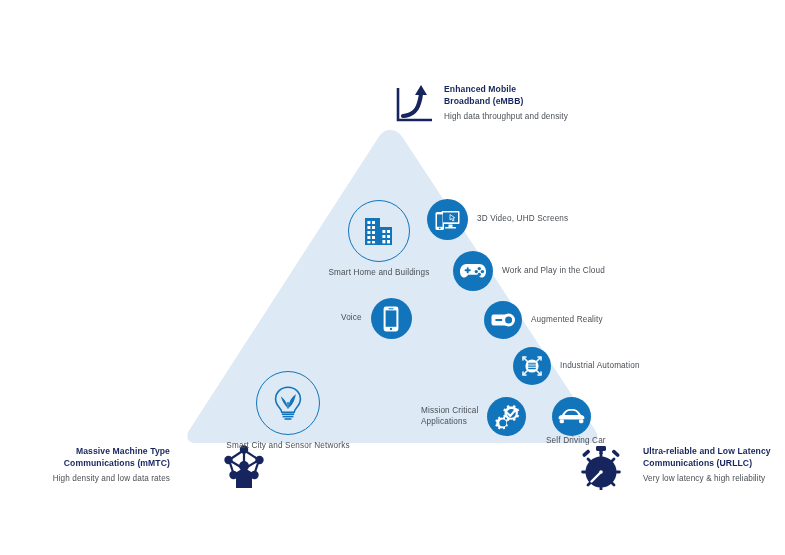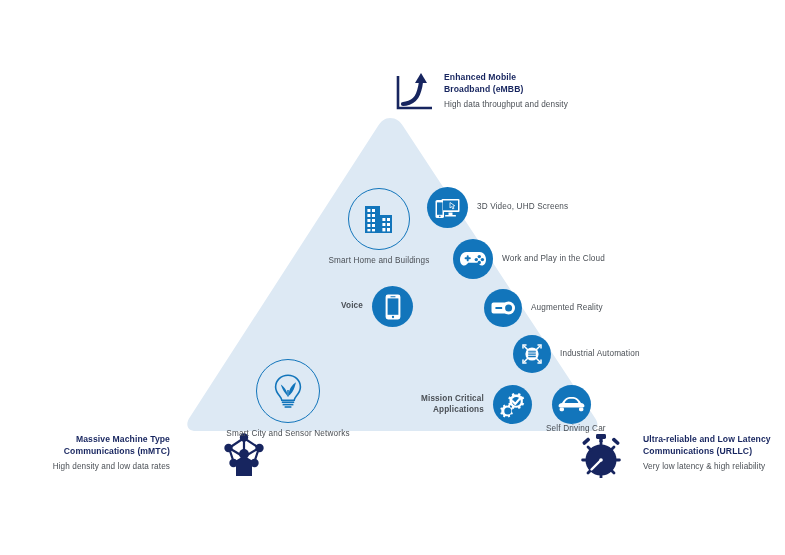--- a/index.html
+++ b/index.html
@@ -10,21 +10,21 @@
   body {
     width: 785px;
     height: 555px;
     position: relative;
     overflow: hidden;
     font-family: "Liberation Sans", sans-serif;
     -webkit-font-smoothing: antialiased;
   }
   #stage {
     position: absolute;
-    left: 0; top: 4px;
+    left: 0; top: 16px;
     width: 785px;
     height: 411px;
   }
 
   
   .triangle-layer {
     position: absolute;
     left: 0; top: 0;
     width: 785px; height: 555px;
     pointer-events: none;
@@ -53,21 +53,21 @@
   }
 
   .node-label {
     font-size: 8.2px;
     color: #4a4f55;
     letter-spacing: .15px;
     line-height: 1.32;
     white-space: pre-line;
     flex: none;
   }
-  .node-label.left  { text-align: right;  margin-right: 9px; font-weight: bold; }
+  .node-label.left  { text-align: left;  margin-right: 9px; }
   .node-label.right { text-align: left;   margin-left: 9px; }
   .node-label.below {
     position: absolute;
     left: 50%;
     transform: translateX(-50%);
     text-align: center;
     white-space: nowrap;
     margin: 0;
   }
 

